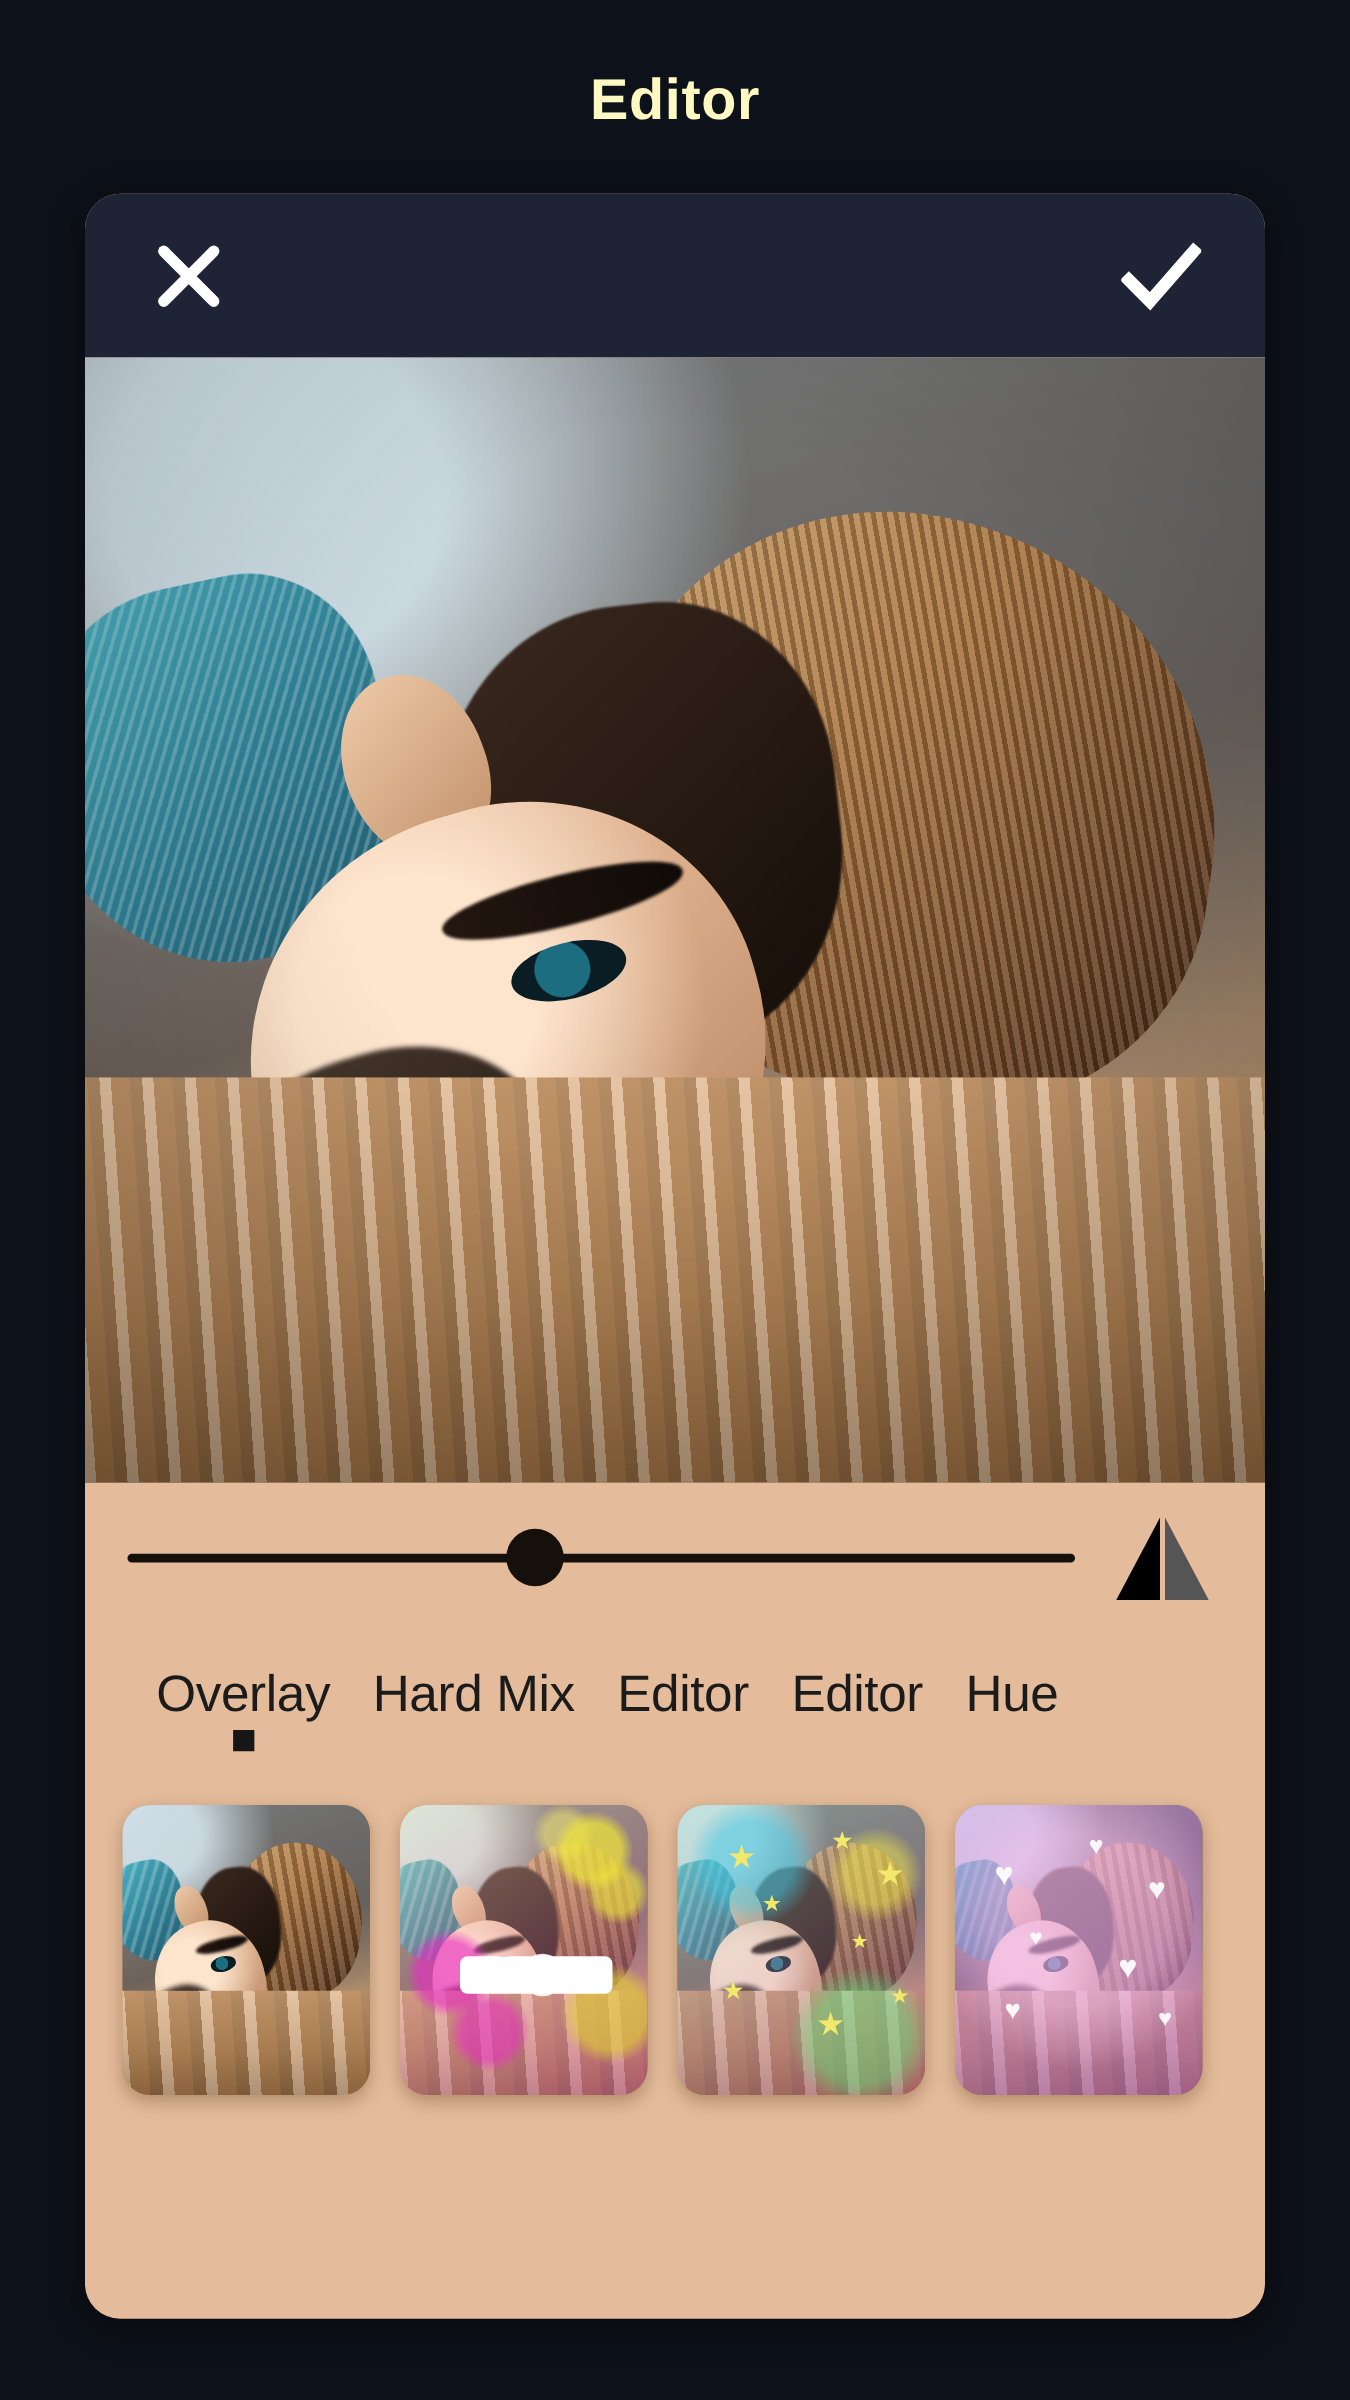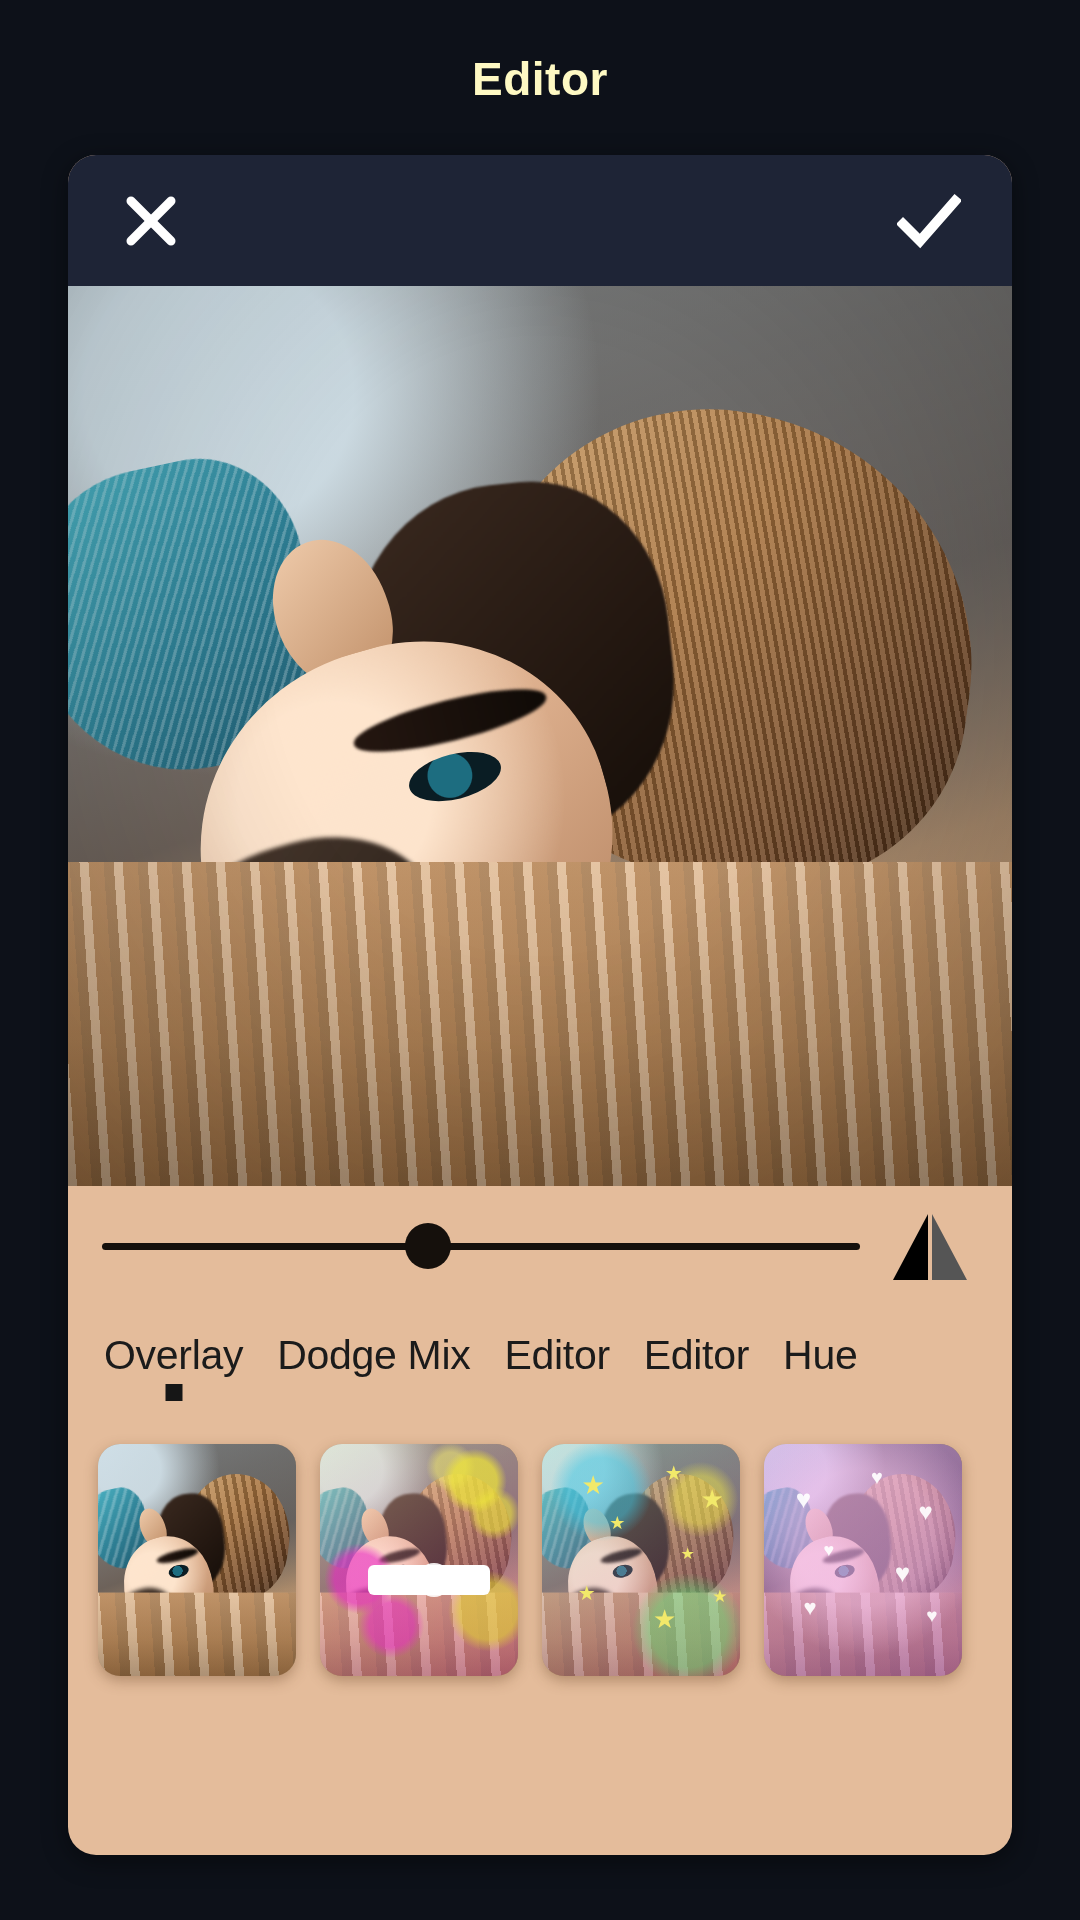--- a/index.html
+++ b/index.html
@@ -223,20 +223,21 @@
   
   .modes{
     position:relative;
     height:104px;
     display:flex;
     align-items:center;
     gap:34px;
     padding-left:36px;
     overflow:hidden;
     white-space:nowrap;
+    margin-left:21px;
   }
   .mode{
     position:relative;
     color:#1b1b1b;
     font-size:41px;
     letter-spacing:-.3px;
     cursor:pointer;
     padding-bottom:6px;
   }
   .mode.selected::after{
@@ -384,21 +385,21 @@
     <div class="contrast-icon">
       <svg width="86" height="72" viewBox="0 0 86 72" aria-hidden="true">
         <polygon points="41,2 41,68 6,68" fill="#000000"></polygon>
         <polygon points="45,2 80,68 45,68" fill="#555555"></polygon>
       </svg>
     </div>
   </div>
 
   <div class="modes">
     <div class="mode selected">Overlay</div>
-    <div class="mode">Dodge Mix</div>
+    <div class="mode">Hard Mix</div>
     <div class="mode">Editor</div>
     <div class="mode">Editor</div>
     <div class="mode">Hue</div>
   </div>
 
   <div class="thumbs">
 
     <div class="thumb">
       <div class="thumb-photo">
         <div class="ph-bg"></div>

